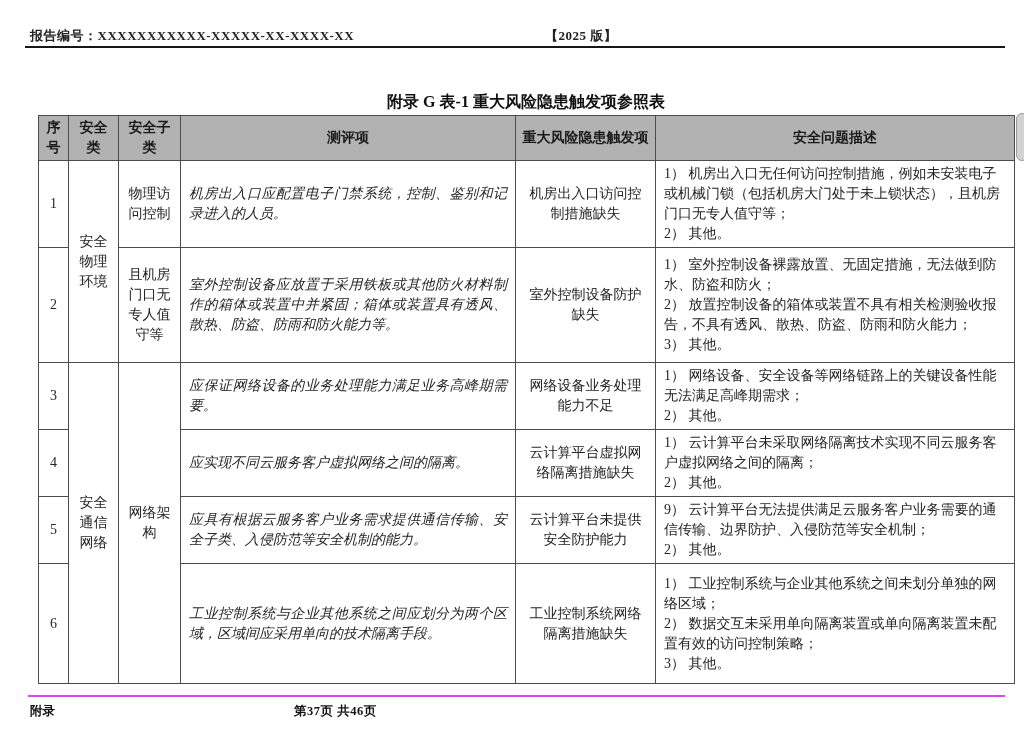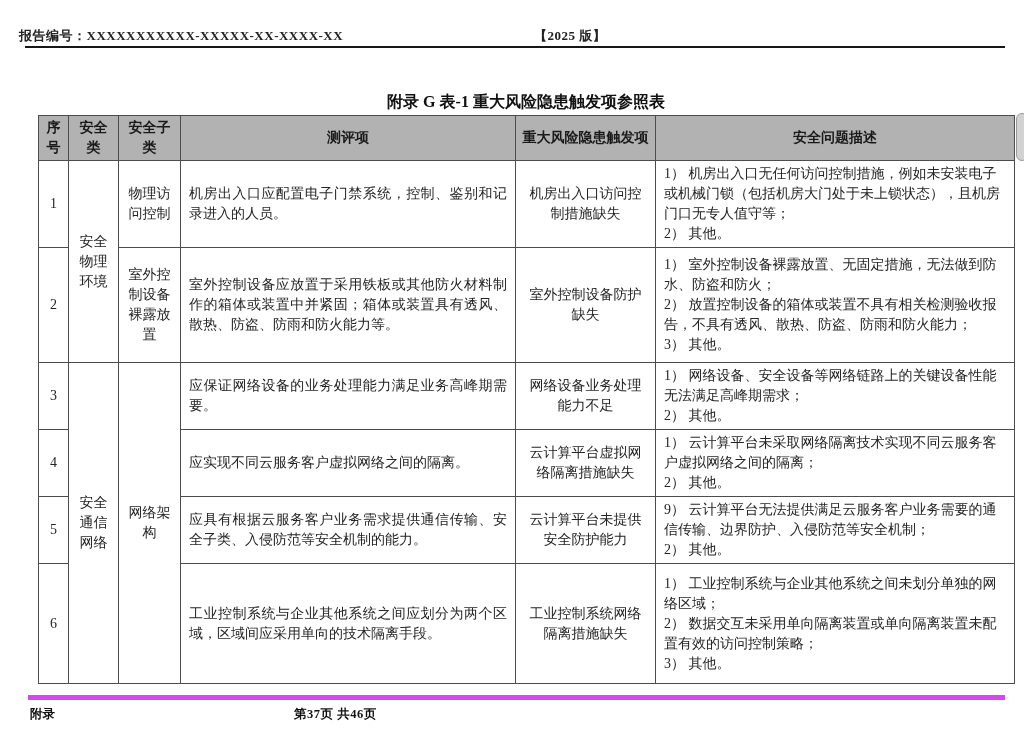--- a/index.html
+++ b/index.html
@@ -9,21 +9,21 @@
     width: 1024px;
     height: 741px;
     background: #ffffff;
     font-family: "Liberation Serif", "DejaVu Serif", serif;
     color: #222;
     overflow: hidden;
   }
   
   .doc-header {
     position: absolute;
-    top: 27px; left: 19px; right: 24px;
+    top: 27px; left: 30px; right: 24px;
     height: 18px;
     font-size: 13px;
     font-weight: bold;
     letter-spacing: 0.5px;
     text-decoration: underline;
   }
   .report-no { position: absolute; left: 0; top: 0; white-space: nowrap; }
   .version   { position: absolute; left: 515px; top: 0; white-space: nowrap; text-align: center; }
   .top-rule {
     position: absolute;
@@ -60,35 +60,35 @@
   table.risk th {
     background: #b2b2b2;
     font-weight: bold;
     text-align: center;
     vertical-align: middle;
     color: #1a1a1a;
     height: 45px;
     padding: 2px 6px;
   }
   td.center { text-align: center; vertical-align: middle; padding: 2px 8px; }
-  td.itemcell { text-align: justify; vertical-align: middle; }
+  td.itemcell { text-align: justify; vertical-align: middle; font-style: italic; }
   td.trigcell { text-align: center; vertical-align: middle; }
   td.desccell { text-align: left; vertical-align: middle; padding: 3px 6px 3px 8px; }
   tr.r1 { height: 80px; }
   tr.r2 { height: 115px; }
   tr.r3 { height: 60px; }
   tr.r4 { height: 65px; }
   tr.r5 { height: 65px; }
   tr.r6 { height: 120px; }
   
   .doc-footer {
     position: absolute;
     top: 695px; left: 28px;
     width: 977px;
-    border-top: 5px solid #d946ef;
+    border-top: 2px solid #d946ef;
     font-size: 12.5px;
     font-weight: bold;
     color: #111;
   }
   .footer-left { position: absolute; left: 2px; top: 6px; }
   .footer-page { position: absolute; left: 266px; top: 6px; letter-spacing: 0.5px; }
   
   .scrollbar-thumb {
     position: absolute;
     top: 113px; right: -4px;
@@ -137,21 +137,21 @@
         <td class="center">物理访问控制</td>
         <td class="itemcell">机房出入口应配置电子门禁系统，控制、鉴别和记录进入的人员。</td>
         <td class="trigcell">机房出入口访问控制措施缺失</td>
         <td class="desccell">
           <div>1） 机房出入口无任何访问控制措施，例如未安装电子或机械门锁（包括机房大门处于未上锁状态），且机房门口无专人值守等；</div>
           <div>2） 其他。</div>
         </td>
       </tr>
       <tr class="r2">
         <td class="center">2</td>
-        <td class="center">室外控制设备裸露放置</td>
+        <td class="center">且机房门口无专人值守等</td>
         <td class="itemcell">室外控制设备应放置于采用铁板或其他防火材料制作的箱体或装置中并紧固；箱体或装置具有透风、散热、防盗、防雨和防火能力等。</td>
         <td class="trigcell">室外控制设备防护缺失</td>
         <td class="desccell">
           <div>1） 室外控制设备裸露放置、无固定措施，无法做到防水、防盗和防火；</div>
           <div>2） 放置控制设备的箱体或装置不具有相关检测验收报告，不具有透风、散热、防盗、防雨和防火能力；</div>
           <div>3） 其他。</div>
         </td>
       </tr>
       <tr class="r3">
         <td class="center">3</td>

